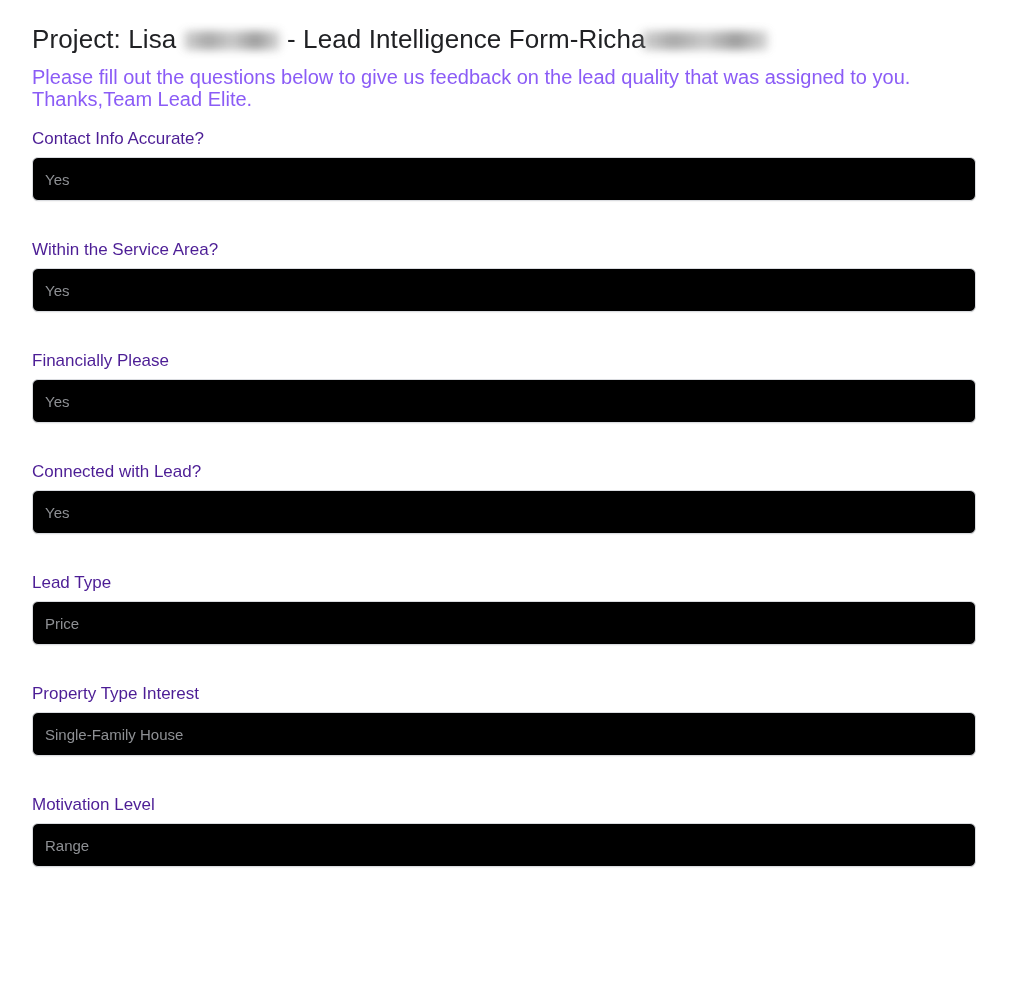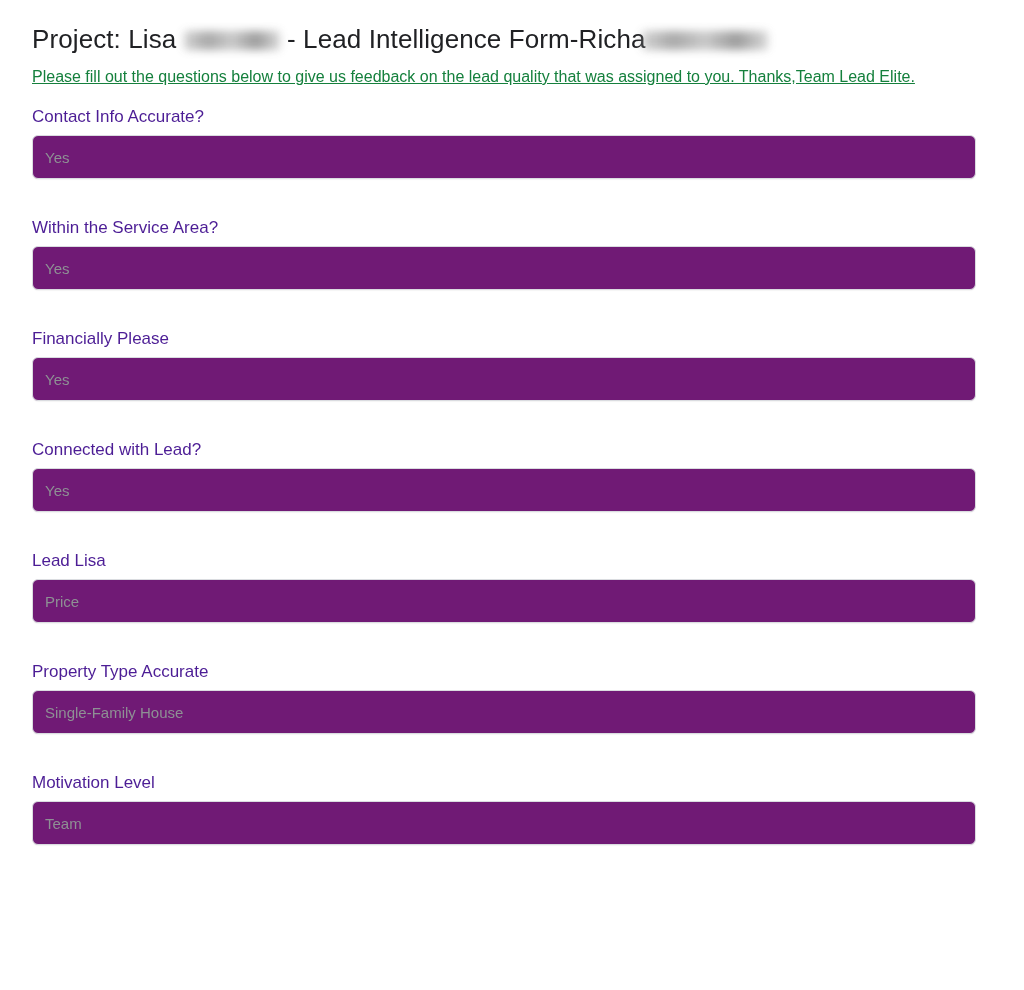--- a/index.html
+++ b/index.html
@@ -39,45 +39,44 @@
         rgba(120,120,120,0.75) 25%,
         rgba(150,150,150,0.6) 50%,
         rgba(110,110,110,0.8) 75%,
         rgba(165,165,165,0.5) 100%);
     filter: blur(4px);
     opacity: 0.85;
   }
   .redacted.r1 { width: 96px; height: 19px; }
   .redacted.r2 { width: 126px; height: 19px; margin-left: -4px; }
   .form-desc {
-    font-size: 16px;
+    font-size: 20px;
     line-height: 22px;
-    color: #15803d;
+    color: #8b5cf6;
     margin: 0 0 18px 0;
     font-weight: 400;
     max-width: 960px;
-    text-decoration: underline;
   }
   .field {
     margin-bottom: 12px;
   }
   .field-label {
     font-size: 17px;
     line-height: 22px;
     color: #4c1d95;
     font-weight: 400;
     margin-bottom: 7px;
   }
   .field-input {
     box-sizing: border-box;
     width: 944px;
     height: 44px;
     border: 1px solid #dadce0;
     border-radius: 6px;
-    background: #701a75;
+    background: #000000;
     display: flex;
     align-items: center;
     padding: 0 12px;
     font-size: 15px;
     color: #8e9094;
     box-shadow: 0 1px 1px rgba(60,64,67,0.06);
   }
   .field.g1 { margin-bottom: 22px; }
   .field.g2 { margin-bottom: 12px; margin-top: 38px; }
 </style>
@@ -108,28 +107,28 @@
     <div class="field-label">Financially Please</div>
     <div class="field-input">Yes</div>
   </div>
 
   <div class="field g2">
     <div class="field-label">Connected with Lead?</div>
     <div class="field-input">Yes</div>
   </div>
 
   <div class="field g2">
-    <div class="field-label">Lead Lisa</div>
+    <div class="field-label">Lead Type</div>
     <div class="field-input">Price</div>
   </div>
 
   <div class="field g2">
-    <div class="field-label">Property Type Accurate</div>
+    <div class="field-label">Property Type Interest</div>
     <div class="field-input">Single-Family House</div>
   </div>
 
 
   <div class="field g2">
     <div class="field-label">Motivation Level</div>
-    <div class="field-input">Team</div>
+    <div class="field-input">Range</div>
   </div>
 
 </div>
 
 </body></html>

